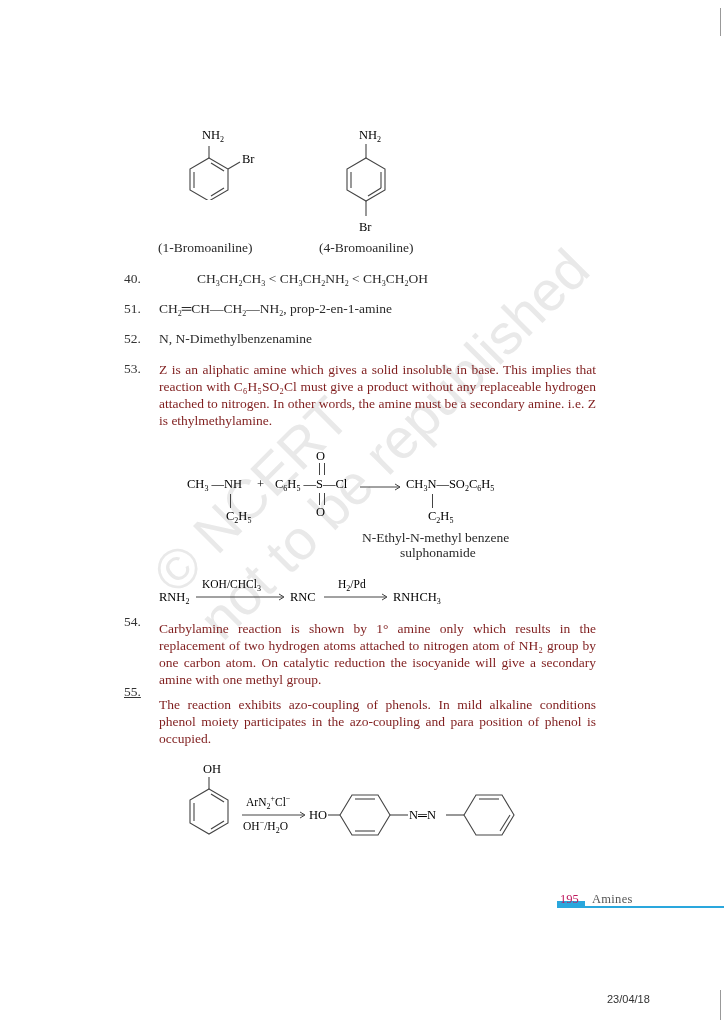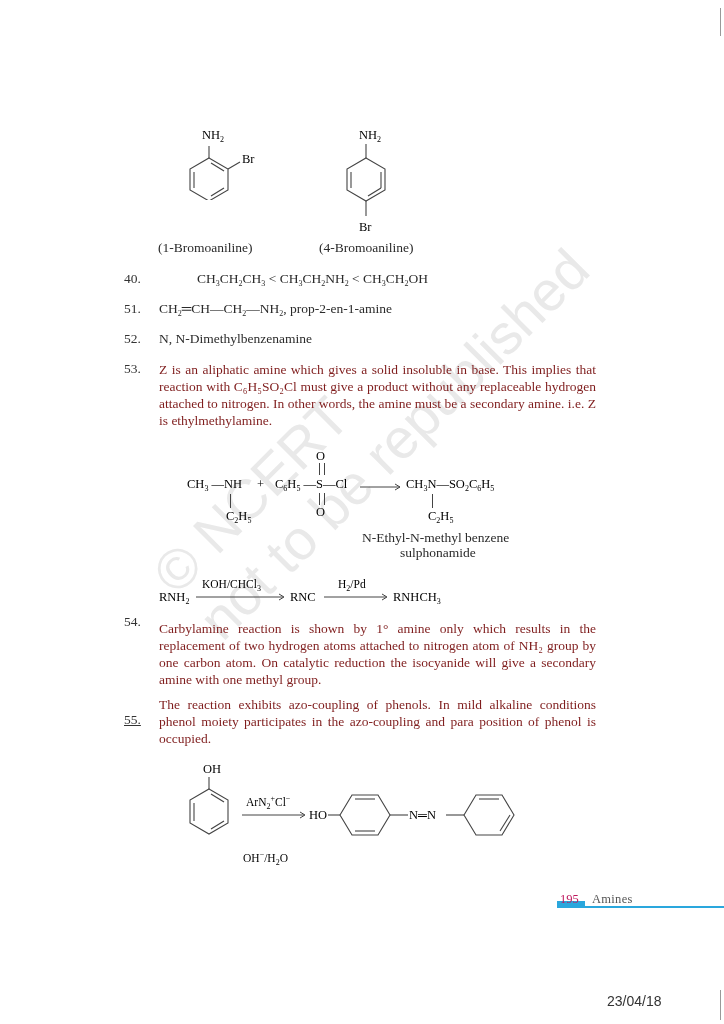--- a/index.html
+++ b/index.html
@@ -11,21 +11,21 @@
   .para { position:absolute; left:159px; width:437px; font-family:"Liberation Serif", serif; font-size:13.5px; line-height:17px; color:#7f1d1d; text-align:justify; }
   .chem { font-family:"Liberation Serif", serif; font-size:12.5px; color:#000000; white-space:nowrap; }
   sub { font-size:8px; vertical-align:-3px; line-height:0; }
   sup { font-size:8px; vertical-align:5px; line-height:0; }
   .watermark { position:absolute; left:140px; top:560px; transform:rotate(-45deg); transform-origin:left top;
                font-family:"Liberation Sans", sans-serif; color:#e9e9e9; font-size:56px; white-space:nowrap; pointer-events:none; }
   .footer-line { position:absolute; left:557px; top:906px; width:167px; height:2px; background:#2aa7dd; }
   .footer-num-bg { position:absolute; left:557px; top:901px; width:28px; height:7px; background:#2aa7dd; }
   .footer-num { position:absolute; left:560px; top:892px; font-family:"Liberation Serif", serif; font-size:12.5px; color:#be185d; }
   .footer-title { position:absolute; left:592px; top:892px; font-family:"Liberation Serif", serif; font-size:12.5px; color:#555; letter-spacing:0.3px; }
-  .date { position:absolute; left:607px; top:993px; font-family:"Liberation Sans", sans-serif; font-size:14px; color:#333; }
+  .date { position:absolute; left:607px; top:993px; font-family:"Liberation Sans", sans-serif; font-size:11px; color:#333; }
   .crop-mark { position:absolute; width:1px; background:#999; }
 </style>
 </head>
 <body>
 
 <div class="watermark">
   <div>© NCERT</div>
   <div>not to be republished</div>
 </div>
 
@@ -108,40 +108,40 @@
   <div class="abs chem" style="left:290px;top:590px;">RNC</div>
   <div class="abs chem" style="left:338px;top:578px;font-size:11.5px;">H<sub>2</sub>/Pd</div>
   <svg class="abs" style="left:324px;top:592px;" width="65" height="10">
     <line x1="0" y1="5" x2="62" y2="5" stroke="#444" stroke-width="1"></line>
     <polyline points="58,2 63,5 58,8" fill="none" stroke="#444" stroke-width="1"></polyline>
   </svg>
   <div class="abs chem" style="left:393px;top:590px;">RNHCH<sub>3</sub></div>
 </div>
 <div class="para" style="top:620px;">Carbylamine reaction is shown by 1° amine only which results in the replacement of two hydrogen atoms attached to nitrogen atom of NH₂ group by one carbon atom. On catalytic reduction the isocyanide will give a secondary amine with one methyl group.</div>
 
-<div class="num" style="top:712px;text-decoration:underline;">55.</div>
+<div class="num" style="top:684px;text-decoration:underline;">55.</div>
 <div class="para" style="top:696px;">The reaction exhibits azo-coupling of phenols. In mild alkaline conditions phenol moiety participates in the azo-coupling and para position of phenol is occupied.</div>
 
 <div>
   <div class="abs chem" style="left:203px;top:762px;">OH</div>
   <svg class="abs" style="left:180px;top:775px;" width="60" height="70">
     <g stroke="#444" stroke-width="1.1" fill="none">
       <line x1="29" y1="2" x2="29" y2="14"></line>
       <polygon points="29,14 48,25 48,48 29,59 10,48 10,25"></polygon>
       <line x1="14" y1="28" x2="14" y2="46"></line>
       <line x1="31" y1="19" x2="44" y2="27"></line>
       <line x1="31" y1="54" x2="44" y2="46"></line>
     </g>
   </svg>
   <div class="abs chem" style="left:246px;top:796px;font-size:11.5px;">ArN<sub>2</sub><sup>+</sup>Cl<sup>−</sup></div>
   <svg class="abs" style="left:242px;top:810px;" width="65" height="10">
     <line x1="0" y1="5" x2="62" y2="5" stroke="#444" stroke-width="1"></line>
     <polyline points="58,2 63,5 58,8" fill="none" stroke="#444" stroke-width="1"></polyline>
   </svg>
-  <div class="abs chem" style="left:243px;top:820px;font-size:11.5px;margin-top:32px;">OH<sup>−</sup>/H<sub>2</sub>O</div>
+  <div class="abs chem" style="left:243px;top:820px;font-size:11.5px;">OH<sup>−</sup>/H<sub>2</sub>O</div>
   <div class="abs chem" style="left:309px;top:808px;">HO</div>
   <svg class="abs" style="left:328px;top:790px;" width="200" height="50">
     <g stroke="#444" stroke-width="1.1" fill="none">
       <line x1="0" y1="25" x2="12" y2="25"></line>
       <polygon points="12,25 24,5 50,5 62,25 50,45 24,45"></polygon>
       <line x1="27" y1="9" x2="47" y2="9"></line>
       <line x1="27" y1="41" x2="47" y2="41"></line>
       <line x1="62" y1="25" x2="80" y2="25"></line>
       <line x1="118" y1="25" x2="136" y2="25"></line>
       <polygon points="136,25 148,5 174,5 186,25 174,45 148,45"></polygon>

